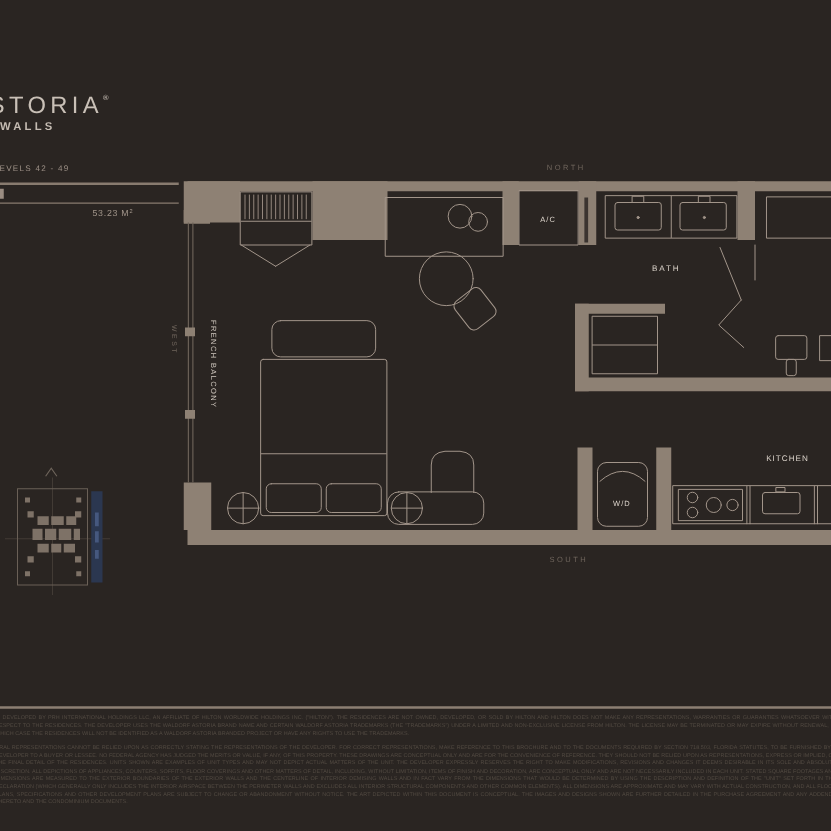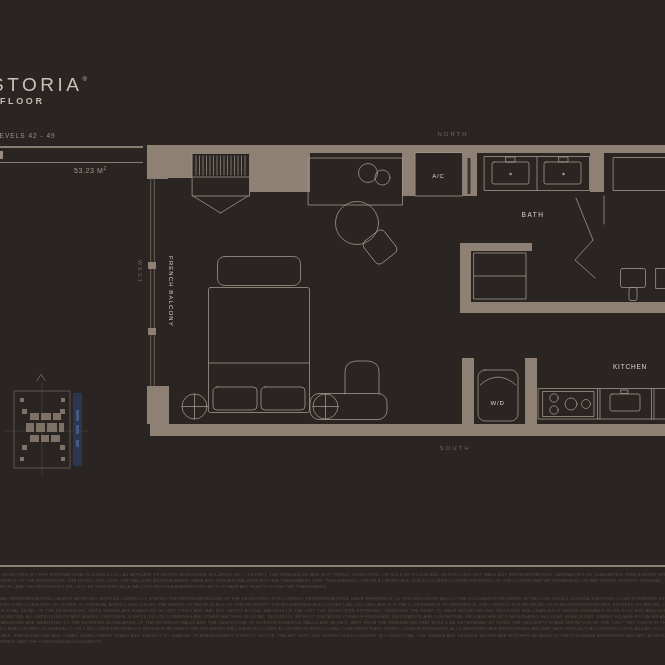--- a/index.html
+++ b/index.html
@@ -47,21 +47,21 @@
     font-size:8.7px;line-height:12.3px;
     text-align:justify;letter-spacing:.1px;
   }
   .disclaimer p{margin:0 0 11px 0;}
   svg text{font-family:"Liberation Sans", sans-serif;}
 </style>
 </head>
 <body>
 
 <div class="abs brand"><span>STORIA</span><span class="reg">®</span></div>
-<div class="abs brand-city">FLOOR</div>
+<div class="abs brand-city">WALLS</div>
 <div class="abs levels">LEVELS 42 - 49</div>
 <div class="abs rule rule1"></div>
 <div class="abs sliver"></div>
 <div class="abs rule rule2"></div>
 <div class="abs area"><span>53.23 M</span><span class="sup">2</span></div>
 
 <svg class="abs" style="left:0;top:0" width="665" height="665" viewBox="0 0 665 665">
 
   <g fill="#8e8174">
     <rect x="150" y="145" width="515" height="8"></rect>

